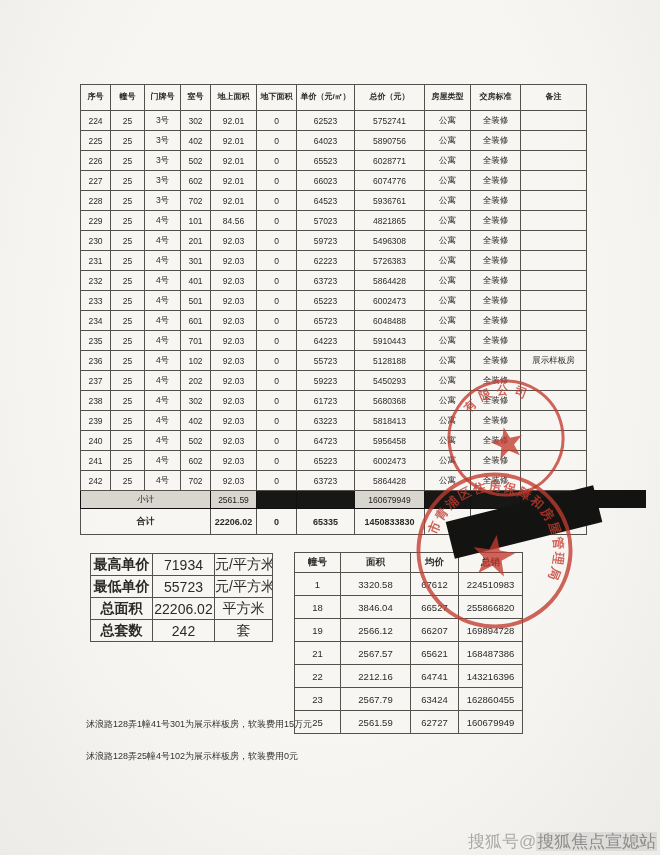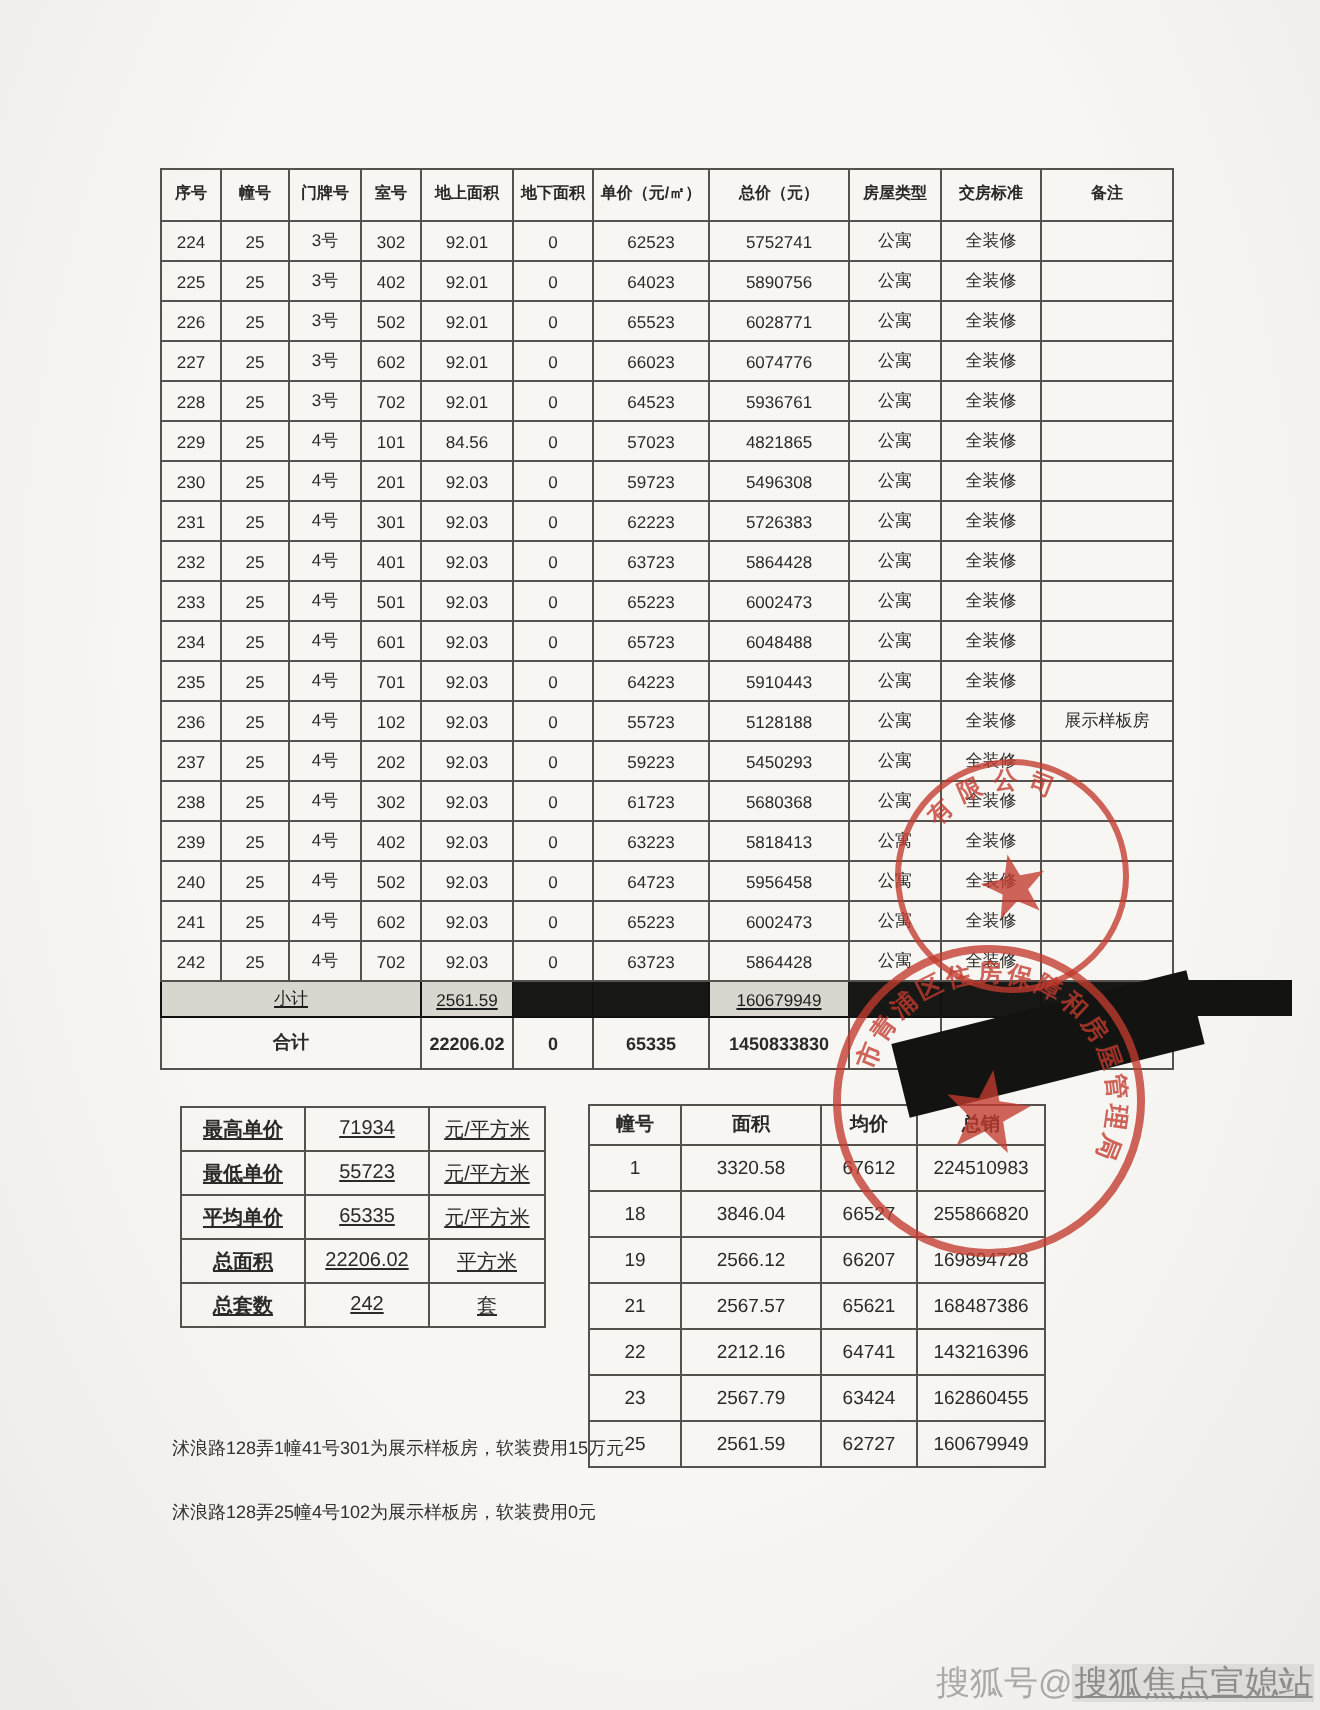--- a/index.html
+++ b/index.html
@@ -12,58 +12,58 @@
   table { border-collapse:collapse; table-layout:fixed; }
   td, th { overflow:hidden; white-space:nowrap; }
 
   
   .main-table { position:absolute; left:80px; top:84px; width:506px; }
   .main-table th, .main-table td {
     border:1px solid #55524e; text-align:center; color:#2a2a28;
     font-size:8.5px; height:20px; padding:0 1px;
   }
   .main-table th { font-weight:bold; font-size:8px; height:26px; white-space:normal; line-height:1.1; }
-  .subtotal-row td { height:18px; background:#171716; border-color:#111; color:#171716;text-decoration:underline; }
+  .subtotal-row td { height:18px; background:#171716; border-color:#111; color:#171716; }
   .subtotal-row td.lt { background:#d9d6d0; color:#1c1c1c; }
   .total-row td { height:26px; font-size:9px; font-weight:bold; }
 
   
   .redact { position:absolute; background:#131312; z-index:3; }
   .redact-bar { left:584px; top:490px; width:62px; height:18px; }
   .redact-blob { left:448px; top:503px; width:152px; height:38px; transform:rotate(-14deg); }
 
   
   .seal { position:absolute; z-index:4; opacity:0.78; }
   .seal1 { left:436px; top:368px; width:140px; height:140px; transform:rotate(-12deg); }
   .seal2 { left:402px; top:458px; width:185px; height:185px; transform:rotate(8deg); }
 
   
   .summary-table { position:absolute; left:90px; top:553px; width:182px; z-index:2; }
   .summary-table td {
     border:1px solid #55524e; text-align:center; color:#2a2a28;
-    font-size:10px; height:22px;text-decoration:underline;
+    font-size:14px; height:22px;
   }
   .summary-table td:first-child { font-weight:bold; }
 
   
   .notes { position:absolute; left:86px; top:718px; z-index:2; }
   .notes div { font-size:9px; color:#333130; margin-bottom:19px; }
 
   
   .building-table { position:absolute; left:294px; top:552px; width:228px; z-index:2; }
   .building-table th, .building-table td {
     border:1px solid #55524e; text-align:center; color:#2a2a28; font-size:9.5px;
   }
   .building-table th { height:20px; font-weight:bold; }
   .building-table td { height:23px; }
 
   
   .watermark { position:absolute; left:468px; top:830px; font-size:17px; z-index:5; }
   .watermark .wm-prefix { color:#a9a9a9; }
-  .watermark .wm-name { color:#8c8c8c; background:rgba(120,120,120,0.14); padding:0 1px;text-decoration:underline; }
+  .watermark .wm-name { color:#8c8c8c; background:rgba(120,120,120,0.14); padding:0 1px; }
 </style>
 </head>
 <body>
 
 <div class="page">
 
   <table class="main-table">
     <colgroup>
       <col style="width:30px">
         <col style="width:34px">
@@ -405,25 +405,20 @@
           <td>最高单价</td>
           <td>71934</td>
           <td>元/平方米</td>
         </tr>
         <tr>
           <td>最低单价</td>
           <td>55723</td>
           <td>元/平方米</td>
         </tr>
         <tr>
-          <td>平均单价</td>
-          <td>65335</td>
-          <td>元/平方米</td>
-        </tr>
-        <tr>
           <td>总面积</td>
           <td>22206.02</td>
           <td>平方米</td>
         </tr>
         <tr>
           <td>总套数</td>
           <td>242</td>
           <td>套</td>
         </tr>
       </tbody>

